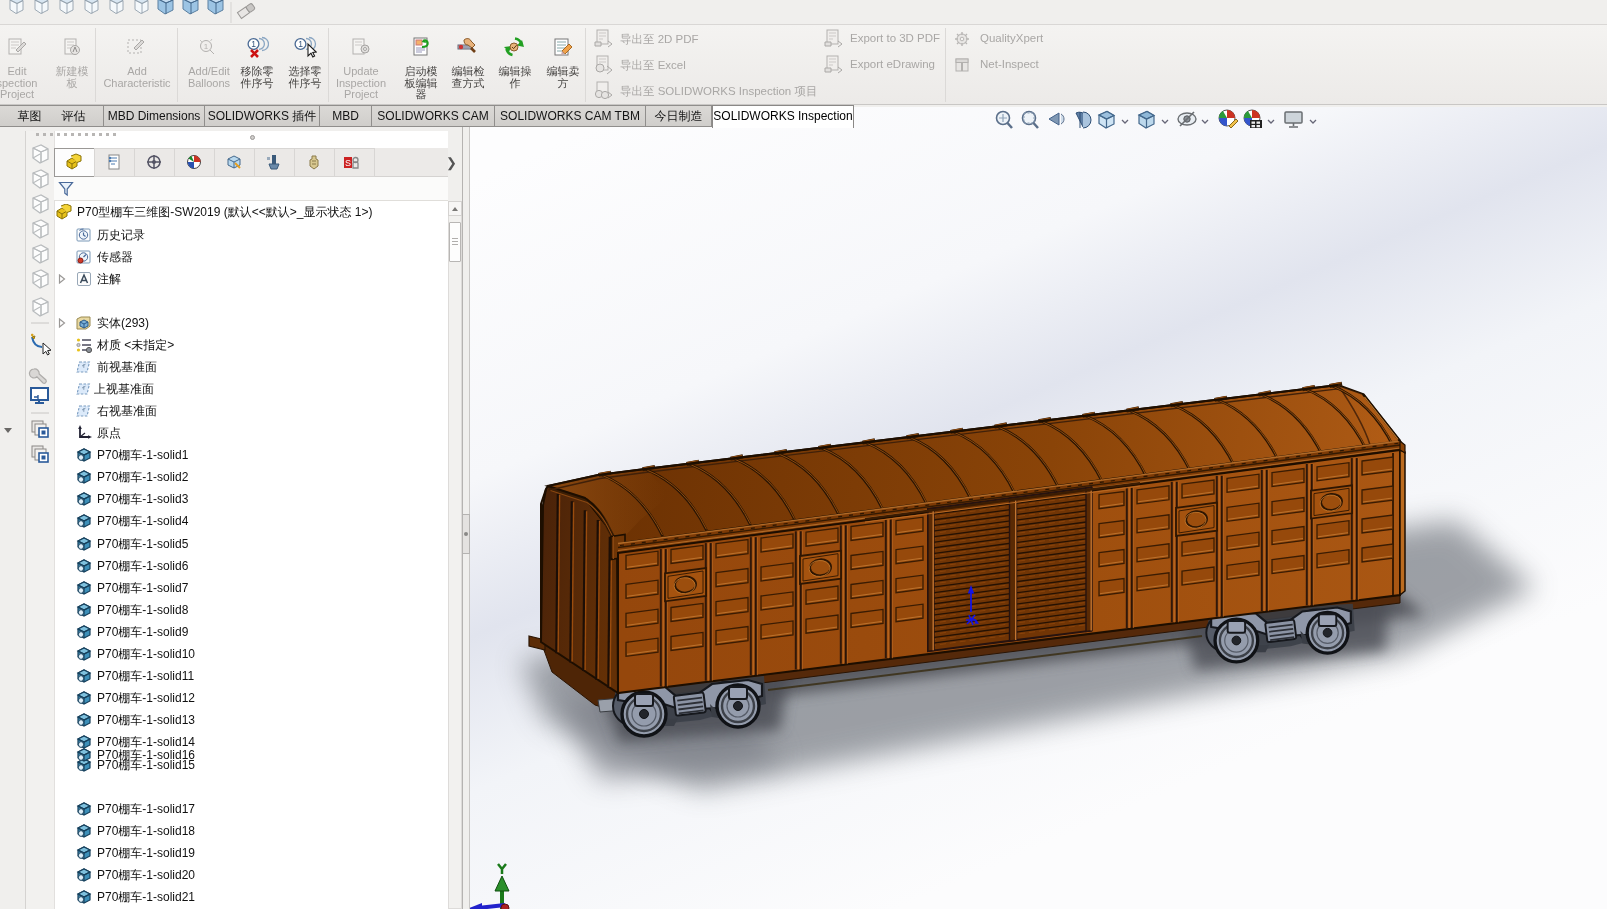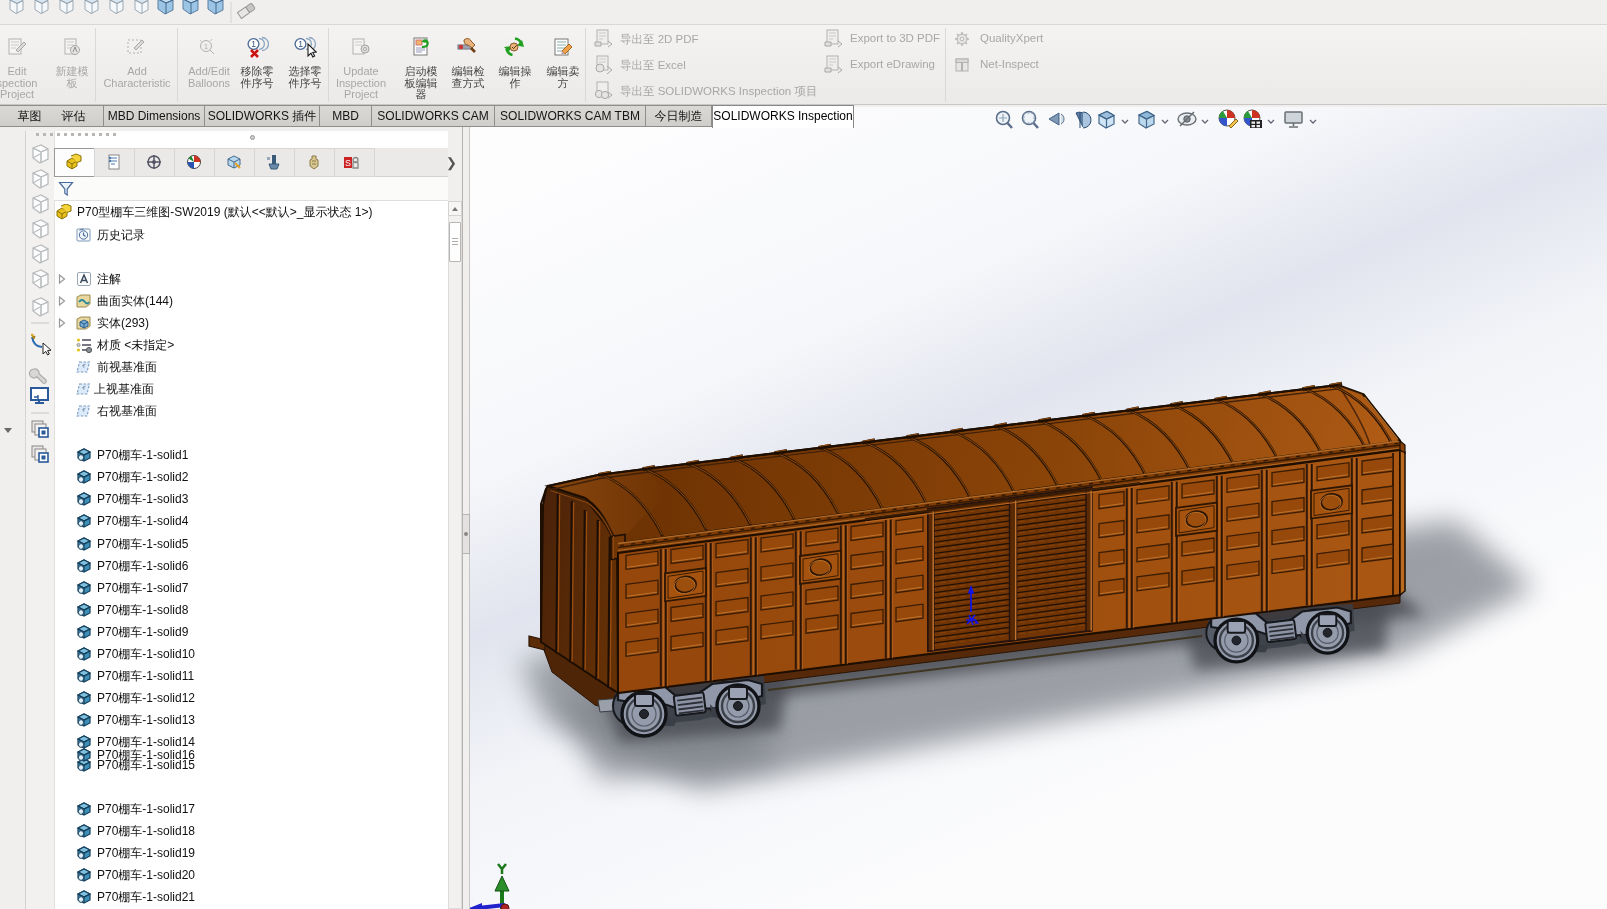--- a/index.html
+++ b/index.html
@@ -884,39 +884,38 @@
       </div>
       <div class="titem" style="top:92.5px">
         <svg style="position:absolute;left:22px;top:3px" width="16" height="16" viewBox="0 0 16 16">
           <rect x="1" y="2" width="13" height="12" rx="1" fill="#fdfdfd" stroke="#7a99b8"></rect>
           <circle cx="7.5" cy="8" r="4.2" fill="#eef4fa" stroke="#4a6a9a"></circle>
           <path d="M7.5 5.5 v2.5 l2 1.5" fill="none" stroke="#4a6a9a" stroke-width="1.2"></path>
           <path d="M3.5 3.5 a5.5 5.5 0 0 1 4 -1.5" stroke="#4a6a9a" fill="none"></path>
         </svg>
         <span class="t" style="left:43px">历史记录</span>
       </div>
+      <div class="titem" style="top:114.5px">
+        <svg style="position:absolute;left:22px;top:3px" width="16" height="16" viewBox="0 0 16 16">
+          <rect x="1" y="2" width="13" height="12" rx="1" fill="#fdfdfd" stroke="#7a99b8"></rect>
+          <circle cx="7.5" cy="8" r="4.2" fill="#eef4fa" stroke="#4a6a9a"></circle>
+          <path d="M7.5 8 L10 5.5" stroke="#4a6a9a" stroke-width="1.2"></path>
+          <circle cx="4.5" cy="11.5" r="2.5" fill="#d03a2a" stroke="#8a1a10"></circle>
+        </svg>
+        <span class="t" style="left:43px">传感器</span>
+      </div>
       <div class="titem" style="top:136.5px">
         <svg style="position:absolute;left:4px;top:6px" width="8" height="10" viewBox="0 0 8 10">
           <path d="M1.5 1 L6.5 5 L1.5 9 Z" fill="none" stroke="#9a9896" stroke-width="1.2"></path>
         </svg>
         <svg style="position:absolute;left:22px;top:3px" width="16" height="16" viewBox="0 0 16 16">
           <rect x="1.5" y="1.5" width="13" height="13" rx="1.5" fill="#fdfdfd" stroke="#99a8b8"></rect>
           <path d="M4.5 12 L8 4 L11.5 12 M6 9.5 h4" fill="none" stroke="#3a4a5a" stroke-width="1.5"></path>
         </svg>
         <span class="t" style="left:43px">注解</span>
-      </div>
-      <div class="titem" style="top:158.5px">
-        <svg style="position:absolute;left:4px;top:6px" width="8" height="10" viewBox="0 0 8 10">
-          <path d="M1.5 1 L6.5 5 L1.5 9 Z" fill="none" stroke="#9a9896" stroke-width="1.2"></path>
-        </svg>
-        <svg style="position:absolute;left:22px;top:3px" width="16" height="16" viewBox="0 0 16 16">
-          <path d="M1 4 L5 2 L14 2 L14 11 L10 14 L1 14 Z" fill="#e8d8a0" stroke="#9a8a50"></path>
-          <path d="M3 9 q3 -4 6 0 q2 3 4 0" fill="none" stroke="#2a8a9a" stroke-width="1.8"></path>
-        </svg>
-        <span class="t" style="left:43px">曲面实体(144)</span>
       </div>
       <div class="titem" style="top:180.5px">
         <svg style="position:absolute;left:4px;top:6px" width="8" height="10" viewBox="0 0 8 10">
           <path d="M1.5 1 L6.5 5 L1.5 9 Z" fill="none" stroke="#9a9896" stroke-width="1.2"></path>
         </svg>
         <svg style="position:absolute;left:22px;top:3px" width="16" height="16" viewBox="0 0 16 16">
           <path d="M1 4 L5 2 L14 2 L14 11 L10 14 L1 14 Z" fill="#e8d8a0" stroke="#9a8a50"></path>
           <path d="M4 7 L8 5 L12 7 L12 11 L8 13 L4 11 Z" fill="#7ab0d8" stroke="#2a5a8a"></path>
           <path d="M4 7 L8 9 L12 7 M8 9 L8 13" fill="none" stroke="#2a5a8a"></path>
         </svg>
@@ -947,20 +946,29 @@
           <path d="M6 7 l3.5 -1.8 M7.8 5.2 l0 3.6" stroke="#7a92ac" stroke-width="0.9"></path>
         </svg>
         <span class="t" style="left:40px">上视基准面</span>
       </div>
       <div class="titem" style="top:268.5px">
         <svg style="position:absolute;left:22px;top:3px" width="16" height="16" viewBox="0 0 16 16">
           <path d="M3.5 3 L13.5 3 L11 13 L1 13 Z" fill="#d8e8fa" fill-opacity="0.9" stroke="#7a9cc0" stroke-width="1.1" stroke-dasharray="2.5,1.5"></path>
           <path d="M6 7 l3.5 -1.8 M7.8 5.2 l0 3.6" stroke="#7a92ac" stroke-width="0.9"></path>
         </svg>
         <span class="t" style="left:43px">右视基准面</span>
+      </div>
+      <div class="titem" style="top:291.0px">
+        <svg style="position:absolute;left:22px;top:3px" width="16" height="16" viewBox="0 0 16 16">
+          <path d="M4 2 L4 12 L14 12" fill="none" stroke="#223" stroke-width="1.8"></path>
+          <path d="M4 0 L2.2 4 L5.8 4 Z" fill="#223"></path>
+          <path d="M16 12 L12 10.2 L12 13.8 Z" fill="#223"></path>
+          <path d="M4 12 L9 8" stroke="#223" stroke-width="1.2"></path>
+        </svg>
+        <span class="t" style="left:43px">原点</span>
       </div>
       <div class="titem" style="top:313.1px">
         <svg style="position:absolute;left:22px;top:3px" width="16" height="16" viewBox="0 0 16 16">
           <path d="M2 5 L8 2 L14 5 L14 11 L8 14 L2 11 Z" fill="#3d8fb8" stroke="#16405c" stroke-width="1.2"></path>
           <path d="M2 5 L8 2 L14 5 L8 8 Z" fill="#7ec0dd" stroke="#16405c" stroke-width="1.2"></path>
           <path d="M8 8 L8 14 M2 5 L8 8 L14 5" fill="none" stroke="#16405c" stroke-width="1.2"></path>
           <ellipse cx="5" cy="10.5" rx="2.6" ry="2.9" fill="#ddeef8" stroke="#16405c"></ellipse>
         </svg>
         <span class="t" style="left:43px">P70棚车-1-solid1</span>
       </div>

